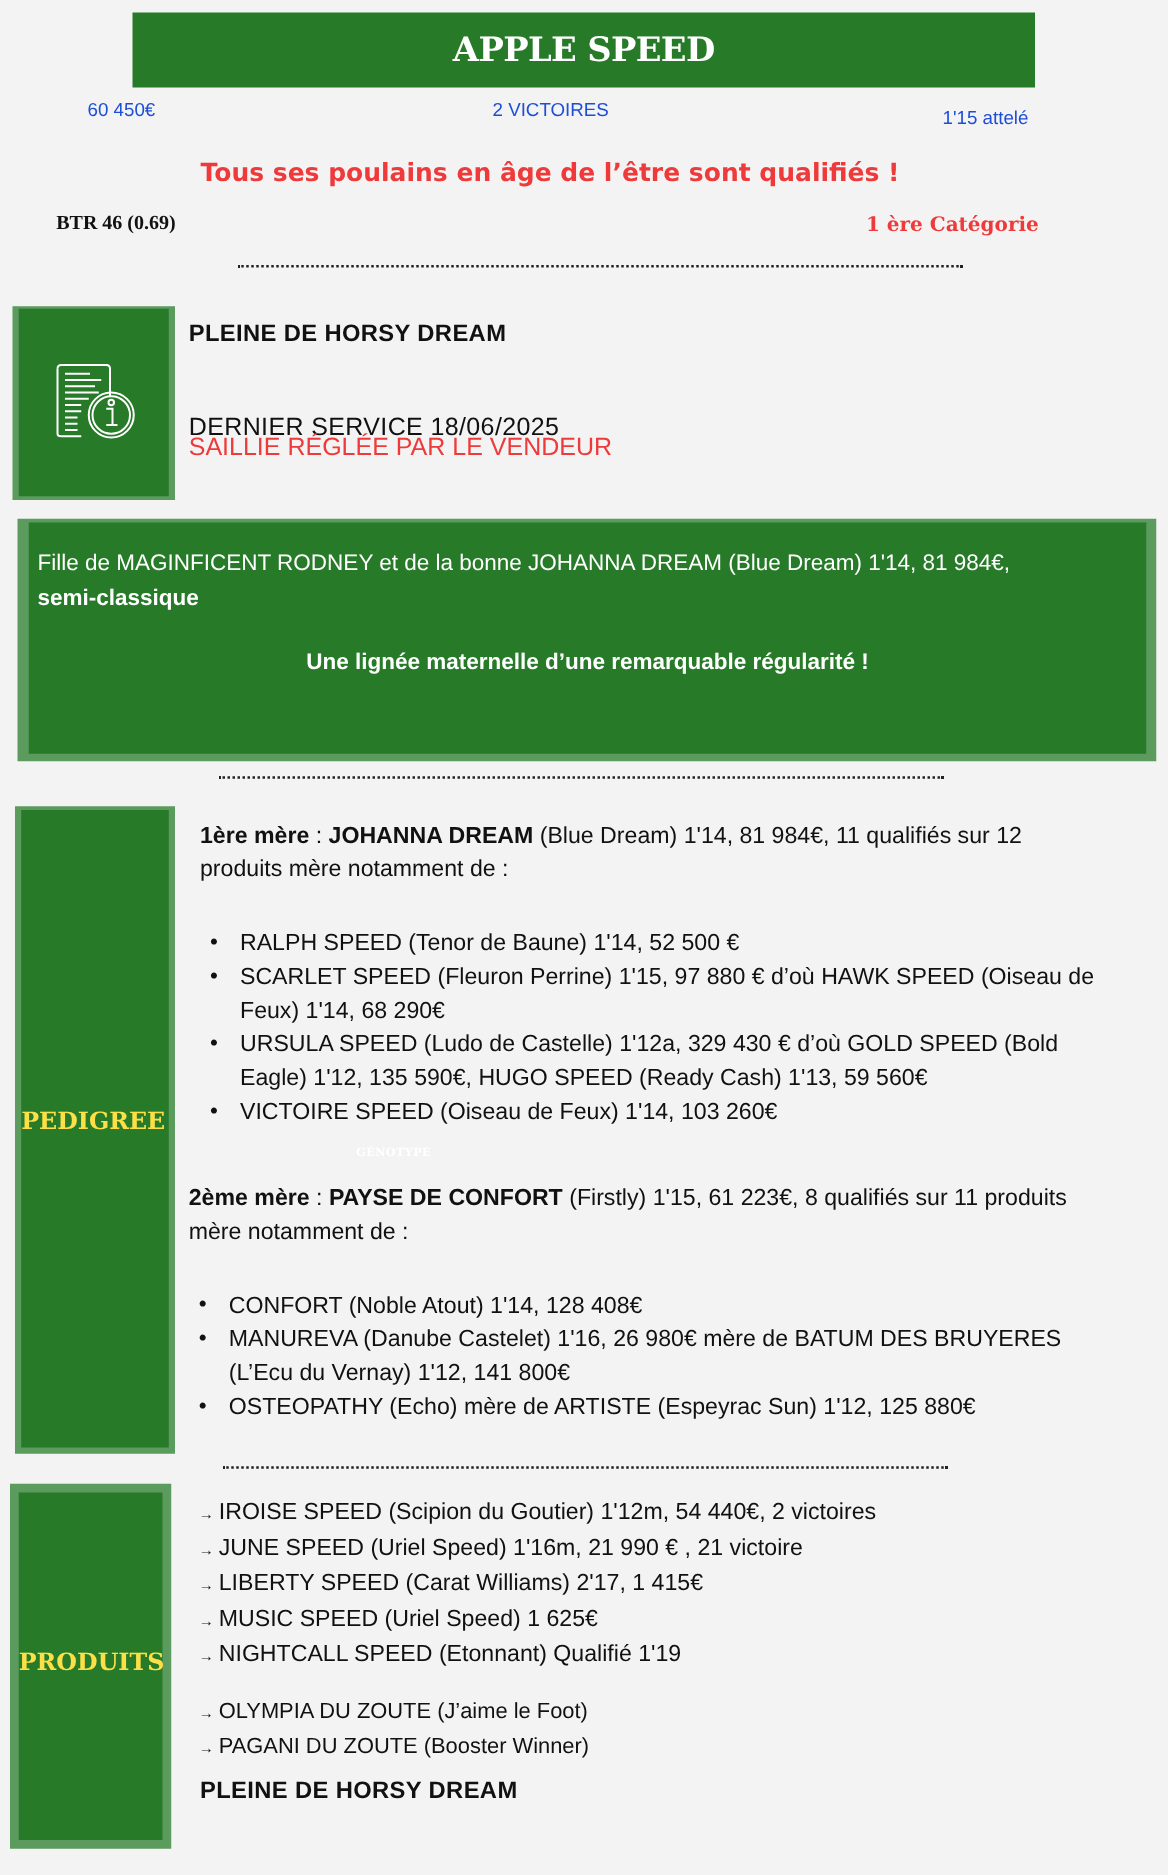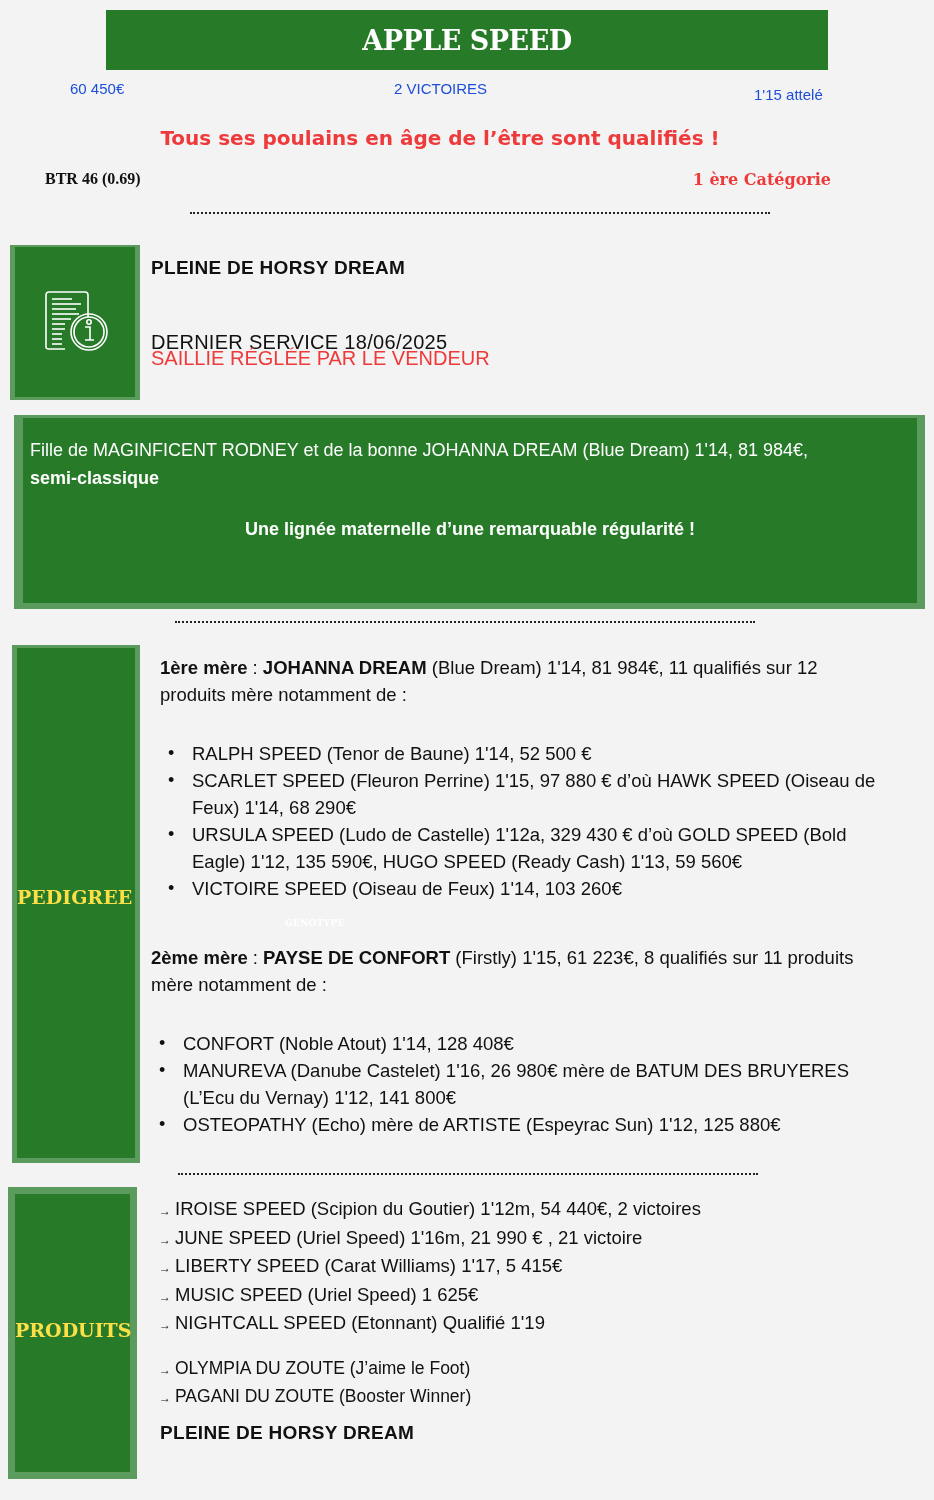--- a/index.html
+++ b/index.html
@@ -122,20 +122,20 @@
 <div class="abs dots" style="left:178px; top:1173px; width:580px;"></div>
 
 <div class="abs green-light" style="left:8px; top:1187px; width:129px; height:292px;"></div>
 <div class="abs green" style="left:15px; top:1194px; width:115px; height:278px; display:flex; align-items:center;">
   <div class="side-label" style="margin-top:-6px;">PRODUITS</div>
 </div>
 
 <div class="abs prod">
   <div><span class="arrow">→</span><span>IROISE SPEED (Scipion du Goutier) 1'12m, 54 440€, 2 victoires</span></div>
   <div><span class="arrow">→</span><span>JUNE SPEED (Uriel Speed) 1'16m, 21 990 € , 21 victoire</span></div>
-  <div><span class="arrow">→</span><span>LIBERTY SPEED (Carat Williams) 1'17, 5 415€</span></div>
+  <div><span class="arrow">→</span><span>LIBERTY SPEED (Carat Williams) 2'17, 1 415€</span></div>
   <div><span class="arrow">→</span><span>MUSIC SPEED (Uriel Speed) 1 625€</span></div>
   <div><span class="arrow">→</span><span>NIGHTCALL SPEED (Etonnant) Qualifié 1'19</span></div>
   <div style="font-size:17.5px;margin-top:16px;"><span class="arrow">→</span><span>OLYMPIA DU ZOUTE (J’aime le Foot)</span></div>
   <div style="font-size:17.5px;"><span class="arrow">→</span><span>PAGANI DU ZOUTE (Booster Winner)</span></div>
 </div>
 
 <div class="abs prod-footer">PLEINE DE HORSY DREAM</div>
 
 </body></html>

